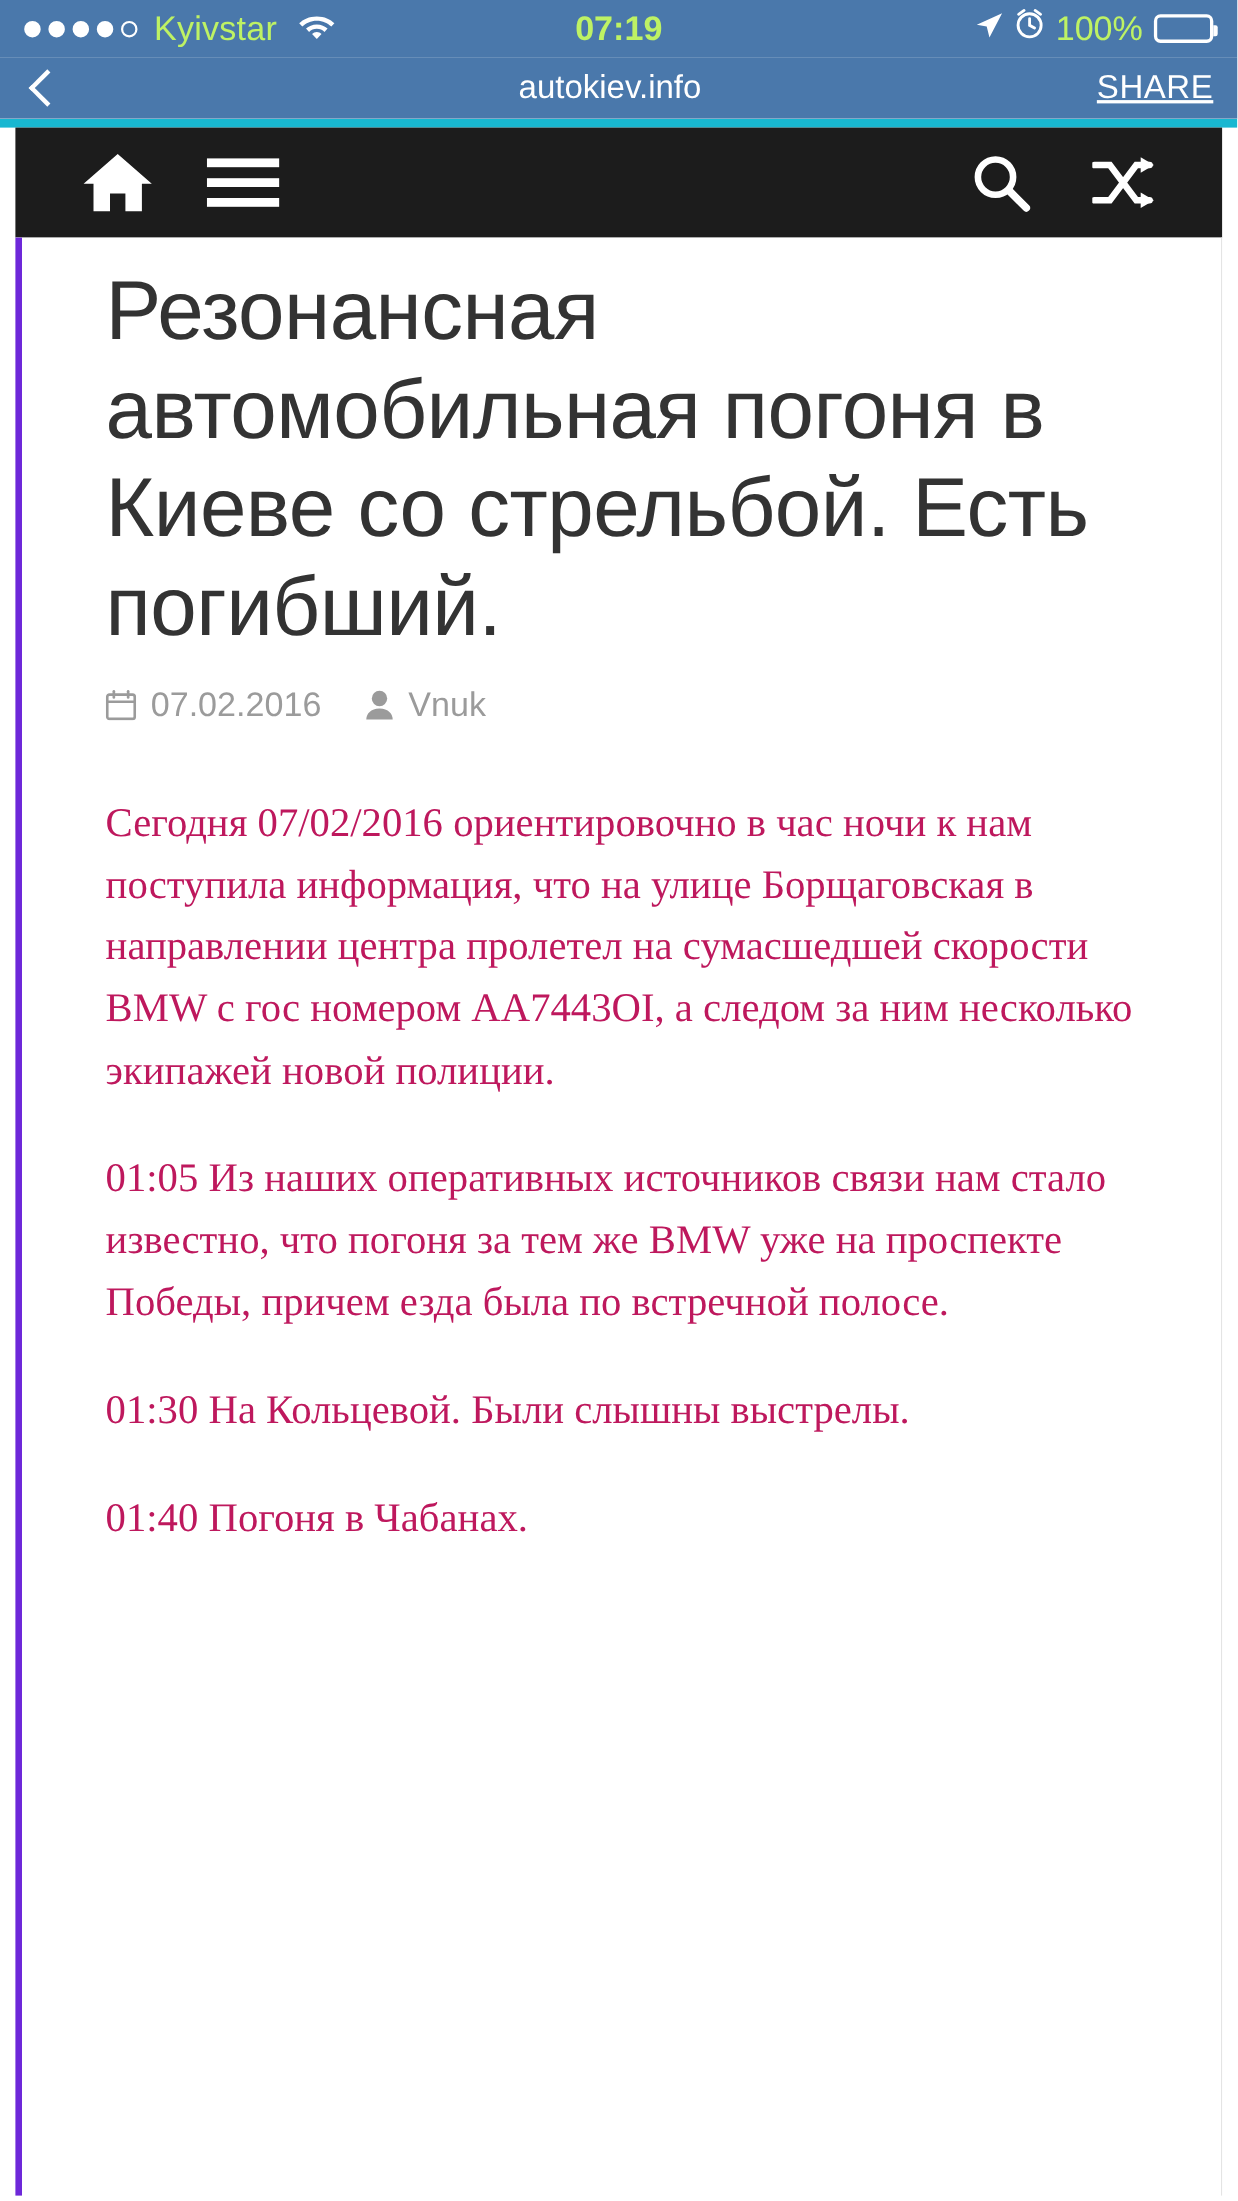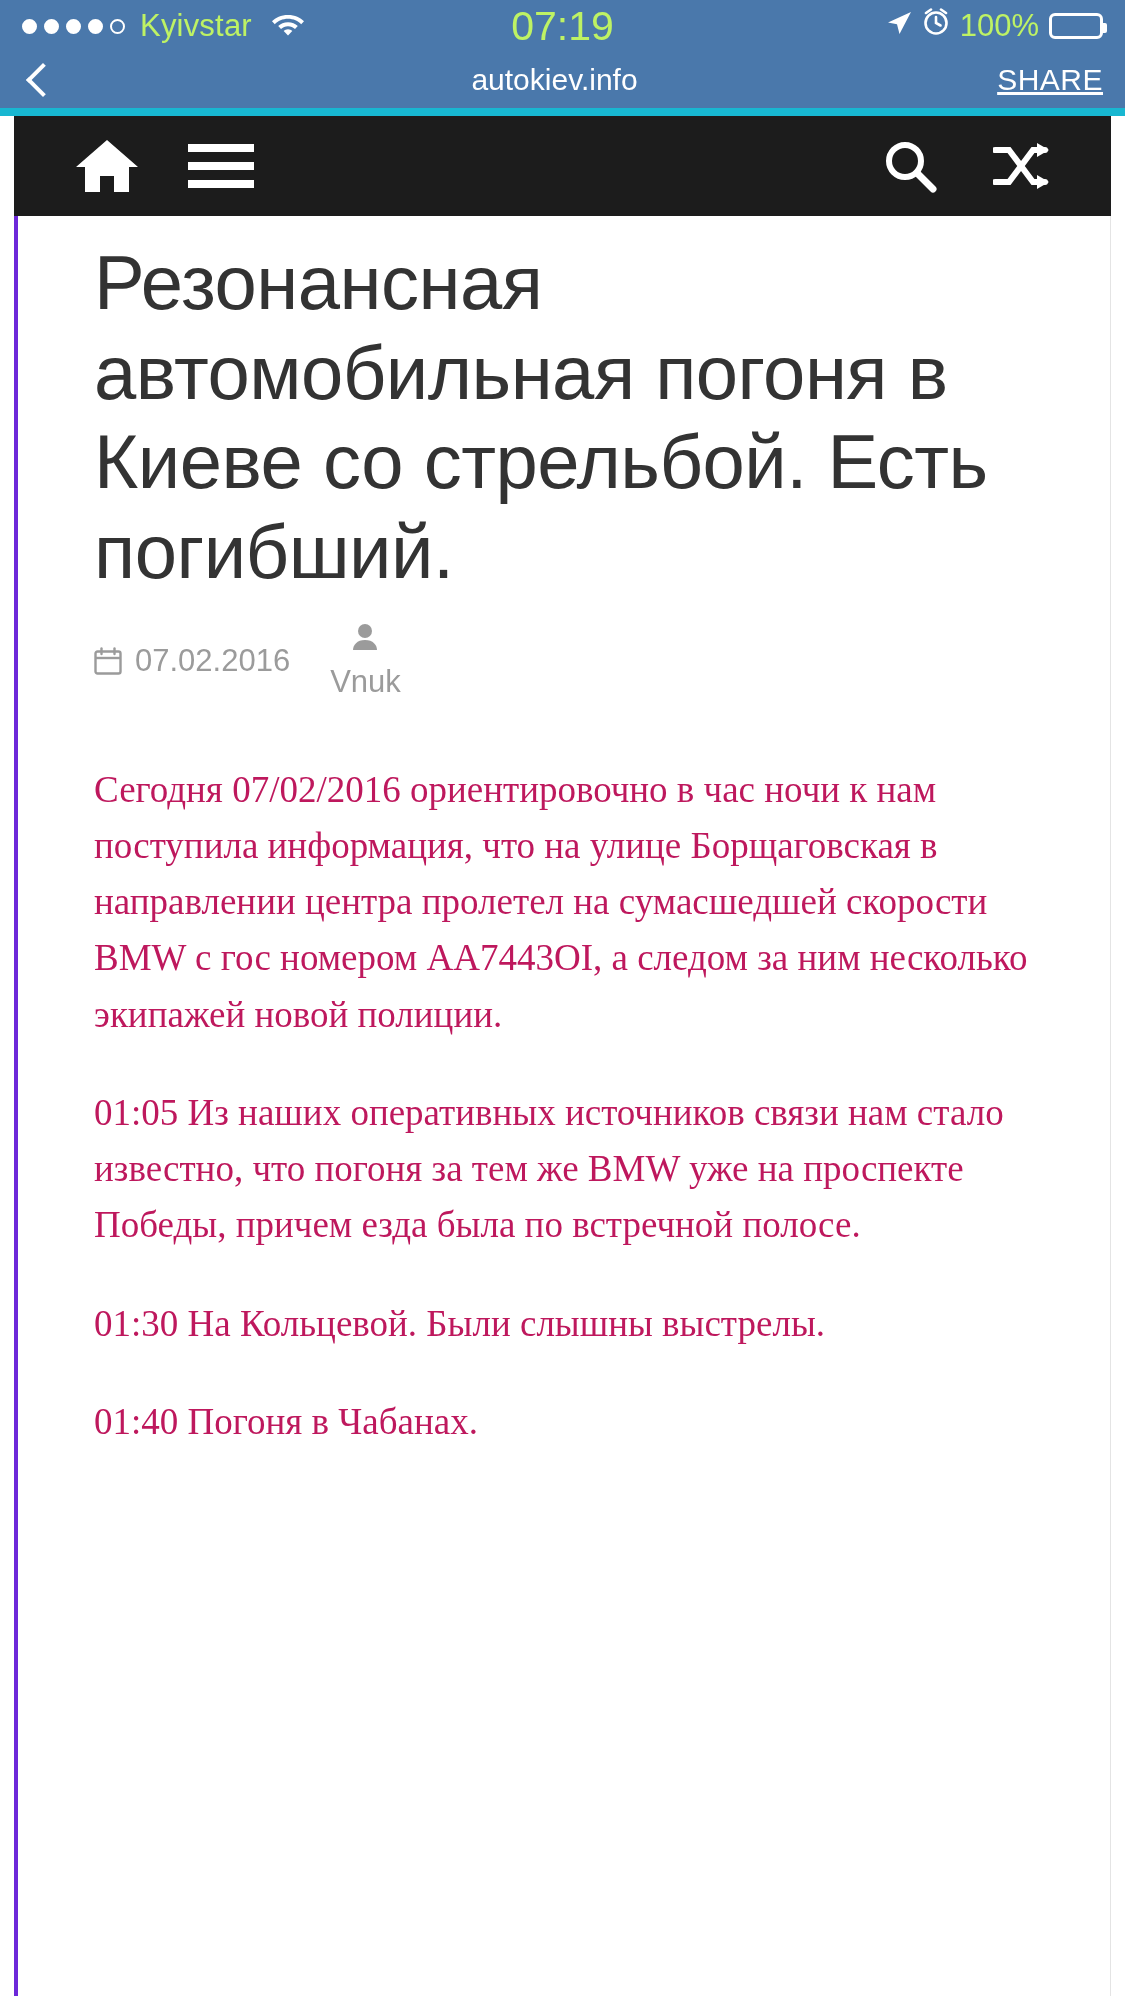--- a/index.html
+++ b/index.html
@@ -56,22 +56,22 @@
   }
   .wifi-icon {
     margin-left: 8px;
     display: inline-block;
   }
   .sb-center {
     position: absolute;
     left: 0;
     right: 0;
     text-align: center;
-    font-size: 41px;
-    font-weight: normal;
+    font-size: 31px;
+    font-weight: bold;
     pointer-events: none;
   }
   .sb-right {
     margin-left: auto;
     display: flex;
     align-items: center;
     gap: 10px;
     z-index: 2;
   }
   .battery-pct {
@@ -179,21 +179,21 @@
     gap: 56px;
   }
   .icon-white svg { display: block; }
 
   
   .content-wrap {
     margin: 0 14px;
     background: #ffffff;
     padding: 0 0 0 0;
     box-sizing: border-box;
-    border-left: 4px solid #6d28d9;
+    border-left: 6px solid #6d28d9;
     border-right: 1px solid #e4e4e4;
     min-height: 1780px;
   }
   .article {
     padding: 22px 76px 0 76px;
   }
   .article h1 {
     font-family: "Liberation Sans", sans-serif;
     font-weight: normal;
     font-size: 76px;
@@ -209,21 +209,21 @@
     color: #9b9b9b;
     font-size: 31px;
     margin-top: 26px;
     margin-bottom: 62px;
   }
   .meta .meta-item {
     display: flex;
     align-items: center;
     gap: 13px;
   }
-  .meta .meta-item + .meta-item { margin-left: 24px; flex-direction: column; }
+  .meta .meta-item + .meta-item { margin-left: 24px; }
   .meta svg { display: block; }
 
   .body-text p {
     font-family: "Liberation Serif", serif;
     font-size: 37px;
     line-height: 1.52;
     color: #be185d;
     margin: 0 0 42px 0;
   }
 </style>

